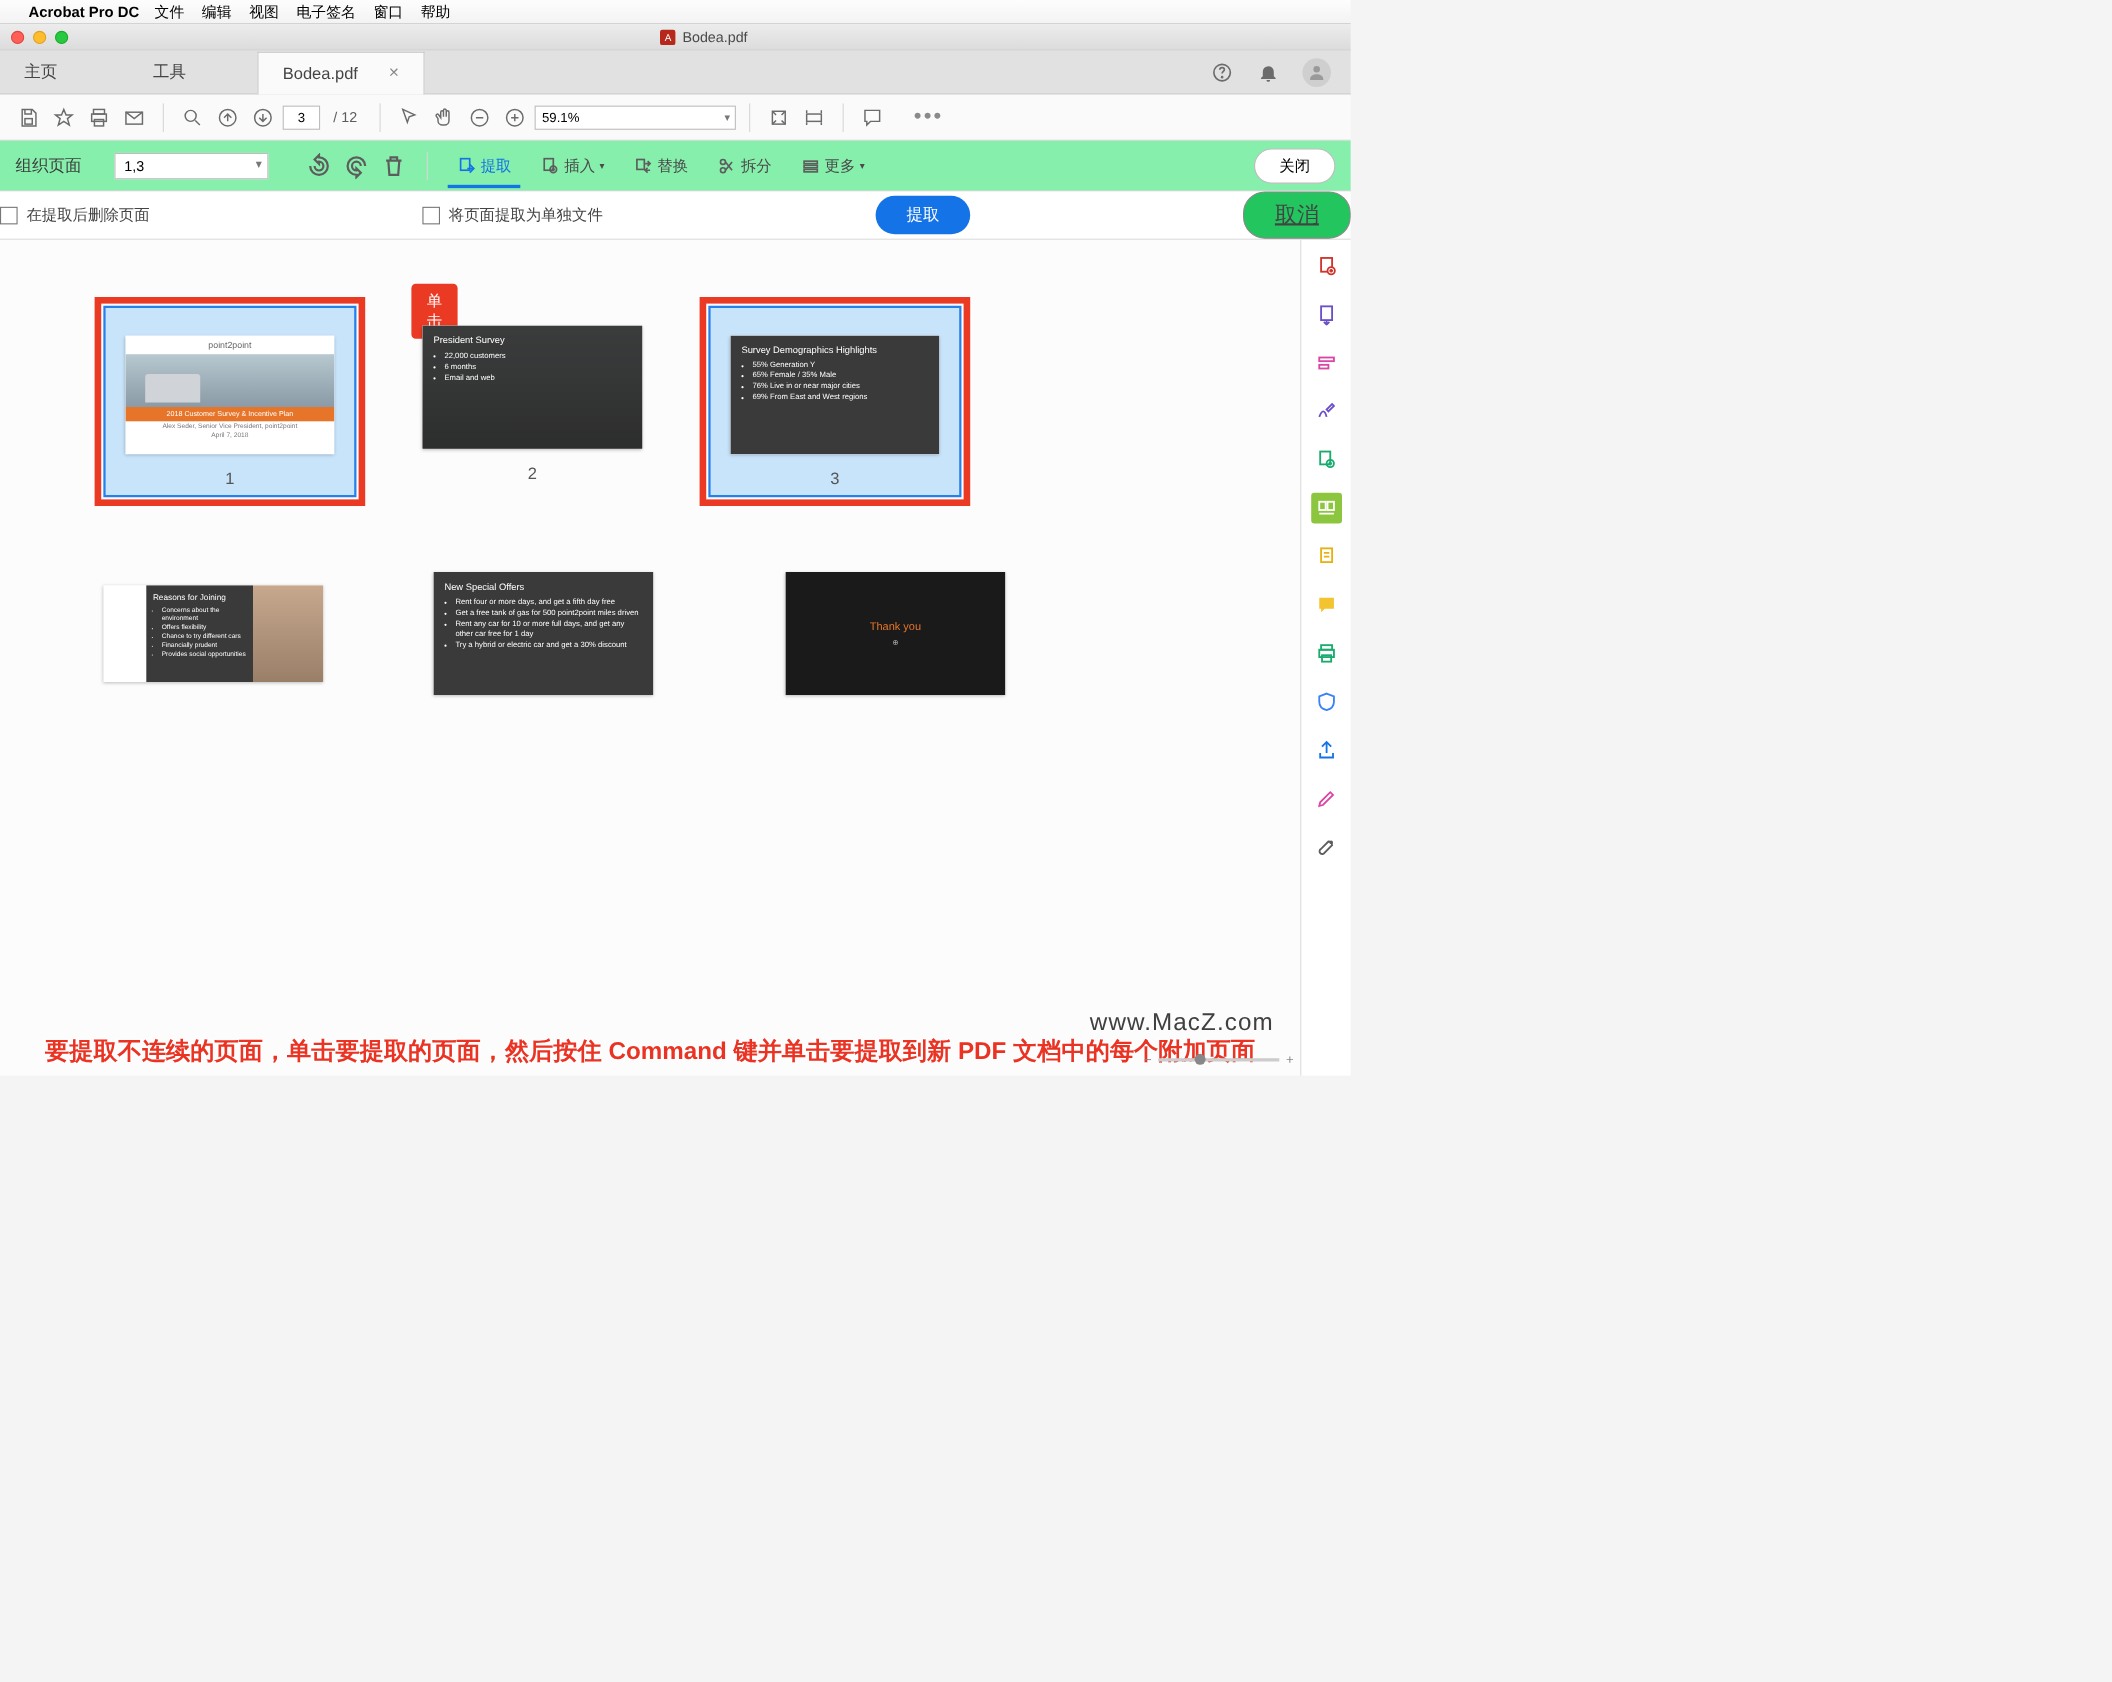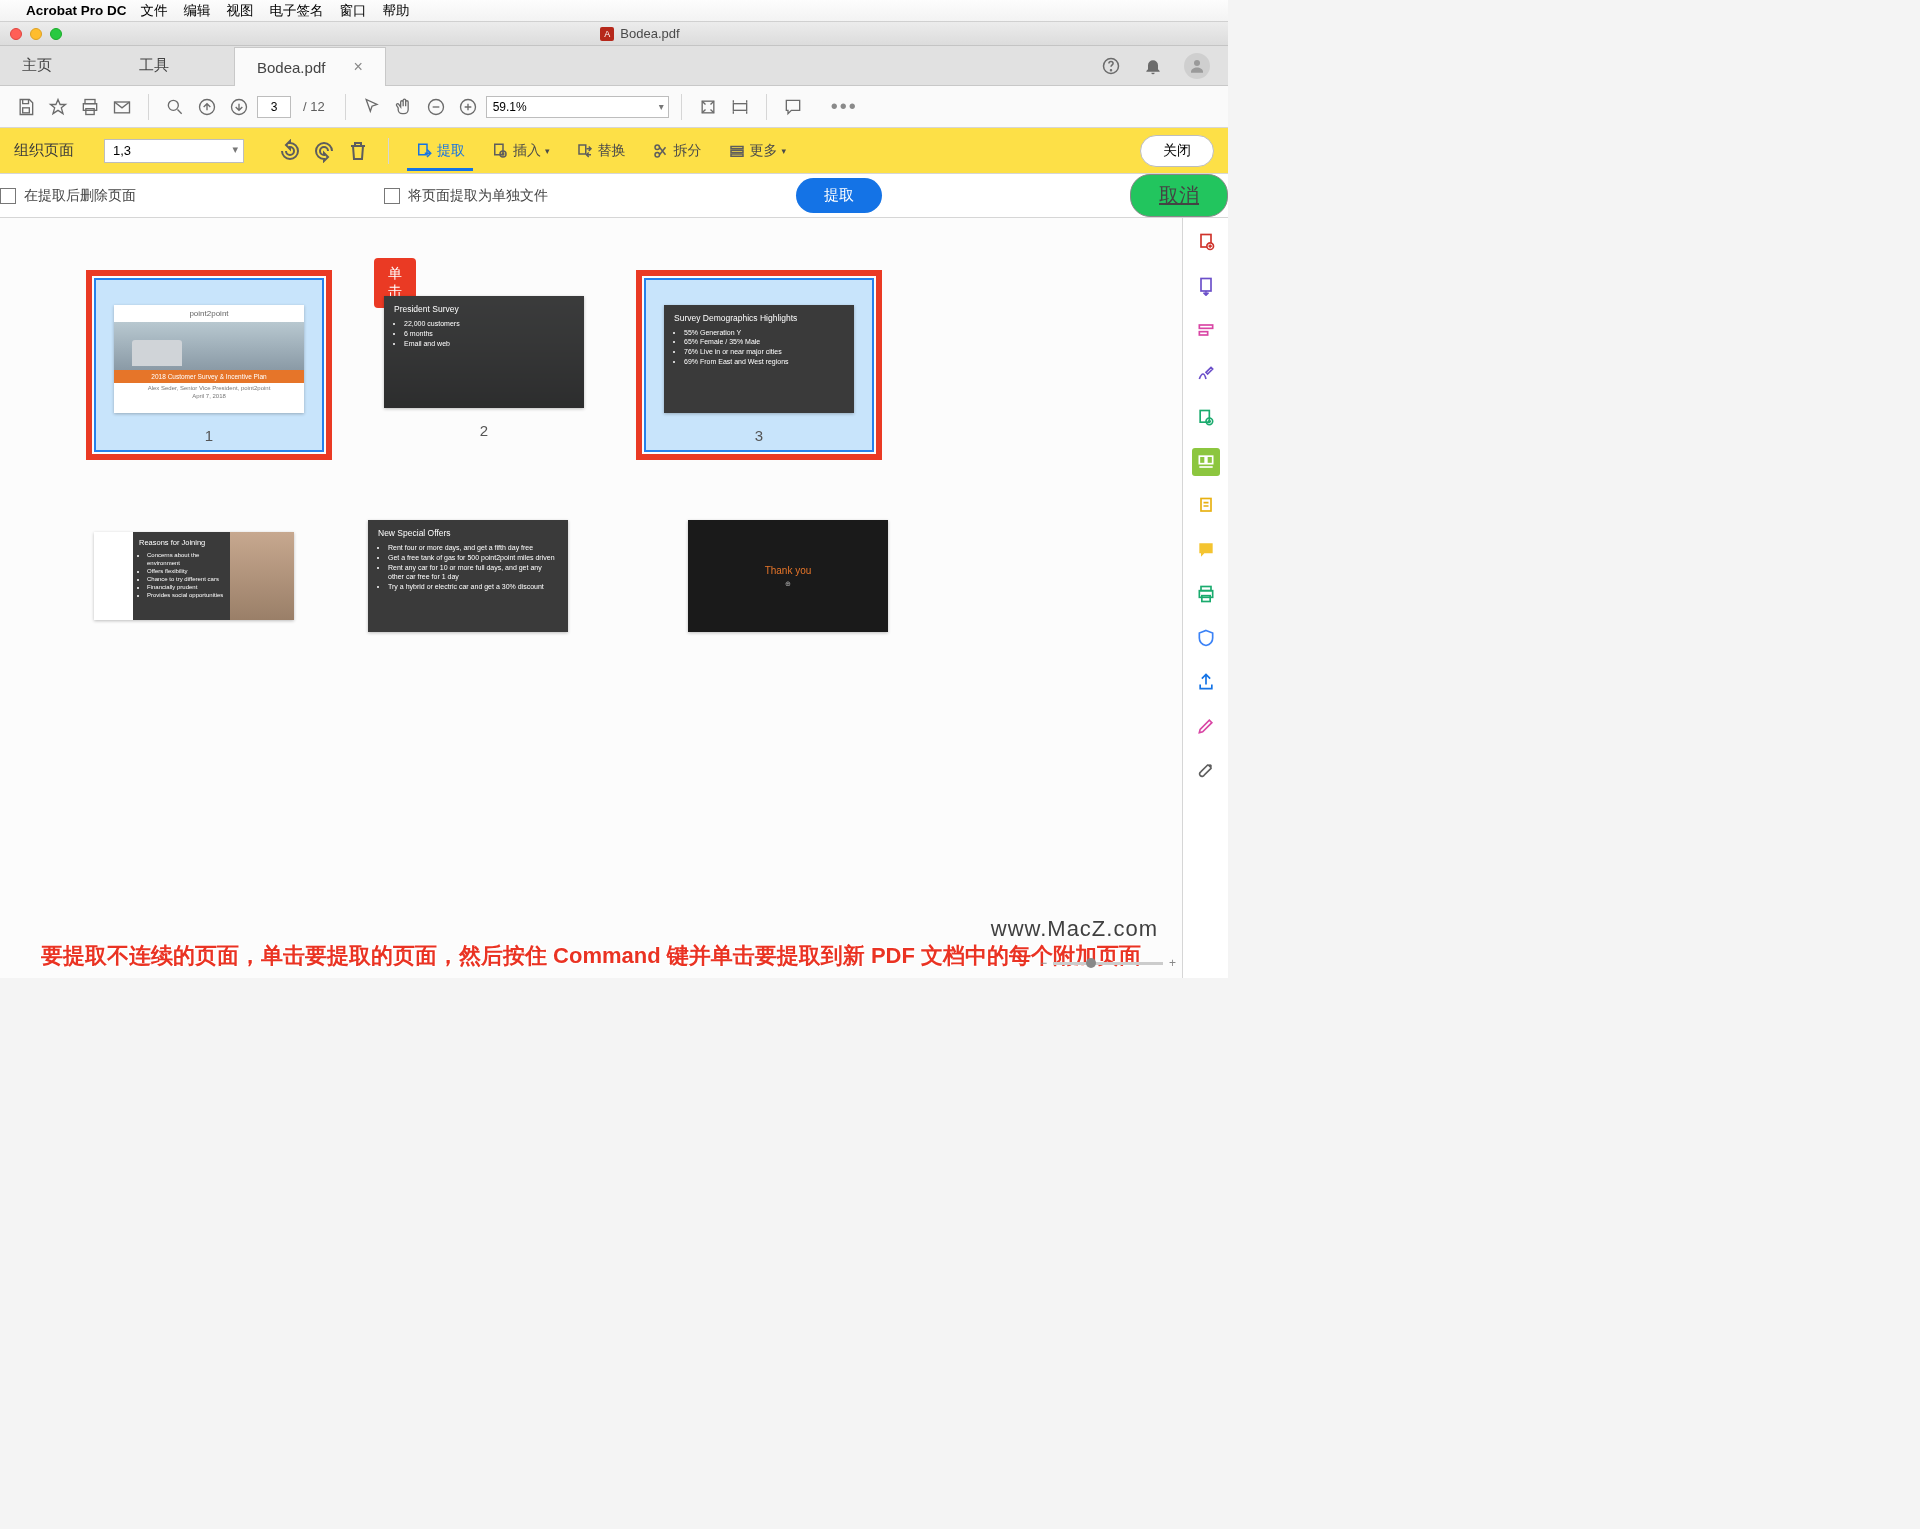--- a/index.html
+++ b/index.html
@@ -36,21 +36,21 @@
 .tb-sep { width:1px; height:26px; background:#d6d6d6; margin:0 8px; }
 .tb-icon { width:28px; height:28px; display:inline-flex; align-items:center; justify-content:center; cursor:pointer; }
 .tb-icon svg { width:20px; height:20px; stroke:#6b6b6b; fill:none; stroke-width:1.6; }
 .page-input { width:34px; height:22px; border:1px solid #bdbdbd; text-align:center; font-size:12px; }
 .zoom-select { border:1px solid #bdbdbd; height:22px; font-size:12px; padding:0 20px 0 6px; background:#fff; appearance:none; }
 .zoom-wrap { position:relative; display:inline-flex; align-items:center; }
 .zoom-wrap::after { content:"▾"; position:absolute; right:5px; font-size:10px; color:#777; pointer-events:none; }
 .dots { font-size:20px; letter-spacing:2px; color:#8a8a8a; }
 
 
-.organize-bar { height:46px; background:#fde047; border-bottom:1px solid #d6d6d6; display:flex; align-items:center; padding:0 14px; gap:10px;justify-content:center; }
+.organize-bar { height:46px; background:#86efac; border-bottom:1px solid #d6d6d6; display:flex; align-items:center; padding:0 14px; gap:10px;justify-content:center; }
 .organize-label { font-size:15px; color:#3b3b3b; margin-right:20px; font-weight:400; }
 .range-input { width:140px; height:24px; border:1px solid #bdbdbd; background:#fff; padding:0 24px 0 8px; font-size:13px; }
 .range-wrap { position:relative; }
 .range-wrap::after { content:"▾"; position:absolute; right:6px; top:4px; font-size:11px; color:#777; }
 .org-icon { width:24px; height:24px; display:inline-flex; align-items:center; justify-content:center; cursor:pointer; }
 .org-action { display:inline-flex; align-items:center; gap:4px; padding:4px 8px; cursor:pointer; font-size:14px; color:#4a4a4a; }
 .org-action.active { color:#1473e6; border-bottom:3px solid #1473e6; padding-bottom:8px; margin-bottom:-8px; }
 .org-action svg { width:18px; height:18px; }
 .close-btn { margin-left:auto; border:1px solid #bdbdbd; border-radius:18px; padding:6px 22px; background:#fff; font-size:14px; cursor:pointer; }
 
@@ -412,21 +412,21 @@
                 <li>Financially prudent</li>
                 <li>Provides social opportunities</li>
               </ul>
             </div>
             <div class="pic"></div>
           </div>
 
         </div>
       </div>
 
-      <div class="thumb" style="border:none; width:200px; height:auto; background:transparent; margin-left:14px;">
+      <div class="thumb" style="border:none; width:200px; height:auto; background:transparent; margin-left:40px;">
         <div class="thumb-page" style="width:200px; height:112px; position:relative;">
           <div class="slide-dark">
             <div class="title">New Special Offers</div>
             <ul>
               <li>Rent four or more days, and get a fifth day free</li>
               <li>Get a free tank of gas for 500 point2point miles driven</li>
               <li>Rent any car for 10 or more full days, and get any other car free for 1 day</li>
               <li>Try a hybrid or electric car and get a 30% discount</li>
             </ul>
           </div>

